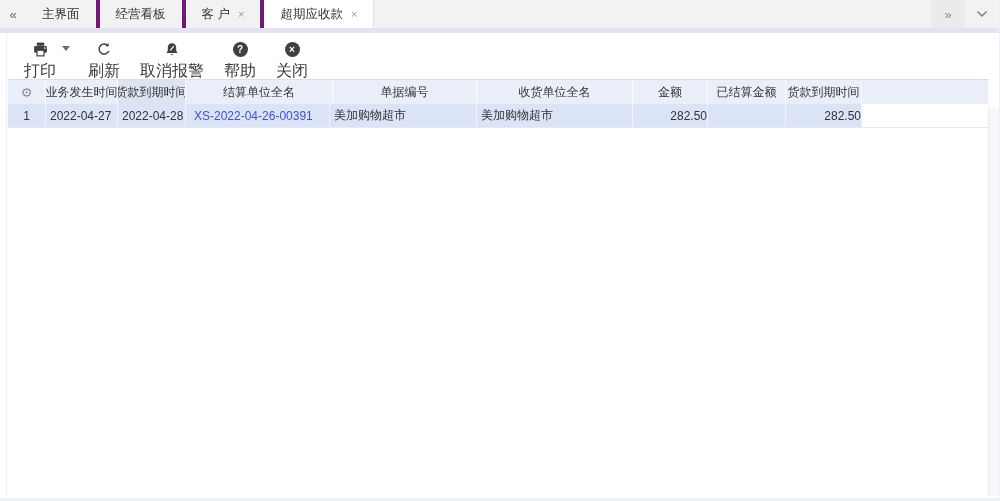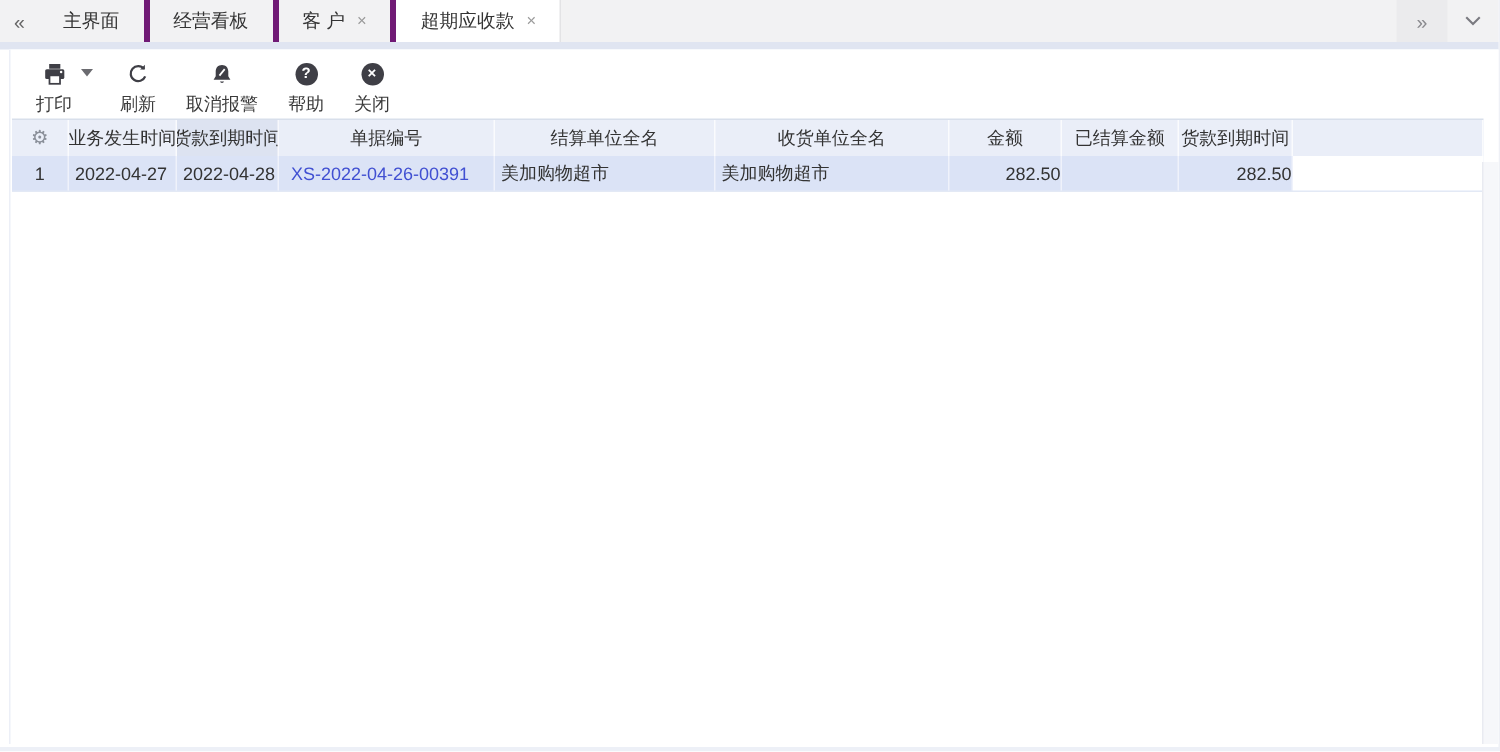--- a/index.html
+++ b/index.html
@@ -26,21 +26,21 @@
   .tab-overflow{width:34px;display:flex;align-items:center;justify-content:center;background:#ebebed;color:#8a8a8f;font-size:13px;cursor:pointer;}
   .tab-caret{width:34px;display:flex;align-items:center;justify-content:center;color:#7a7a80;cursor:pointer;}
   .band{height:5px;background:var(--band);}
 
   
   .content{position:relative;margin-left:6px;border-left:1px solid #eceff7;height:463px;background:#fff;}
 
   
   .toolbar{display:flex;align-items:flex-start;padding:7px 0 4px 7px;height:46px;}
   .tbtn{display:flex;flex-direction:column;align-items:center;gap:3px;padding:1px 10px;cursor:pointer;color:#3f3f46;}
-  .tbtn .lbl{font-size:12px;color:#3a3a3a;white-space:nowrap;}
+  .tbtn .lbl{font-size:16px;color:#3a3a3a;white-space:nowrap;}
   .tbtn .ic{height:17px;display:flex;align-items:center;justify-content:center;}
   .print-caret{align-self:flex-start;margin:6px 8px 0 -4px;width:0;height:0;border-left:4px solid transparent;border-right:4px solid transparent;border-top:5px solid #6b6b70;cursor:pointer;}
   .circle-icon{width:15px;height:15px;border-radius:50%;background:var(--icon-dark);color:#fff;font-size:10px;font-weight:bold;display:flex;align-items:center;justify-content:center;line-height:1;}
 
   
   .filter-row{display:flex;align-items:center;padding:6px 24px 6px 8px;height:28px;}
   .date-label{color:#444;}
   .group-filter{margin-left:auto;display:flex;align-items:center;gap:6px;color:#666;cursor:pointer;}
   .checkbox{width:13px;height:13px;border:1px solid #c9ced8;border-radius:2px;background:#fff;}
 
@@ -148,22 +148,22 @@
     </div>
 
 
     <div class="grid">
       <div class="grid-header">
         <div class="hc co-0">
             <span class="gear">⚙</span>
           </div>
         <div class="hc co-1">业务发生时间</div>
         <div class="hc co-2 sorted">货款到期时间</div>
+        <div class="hc co-4">结算单位全名</div>
         <div class="hc co-3">单据编号</div>
-        <div class="hc co-4">结算单位全名</div>
         <div class="hc co-5">收货单位全名</div>
         <div class="hc co-6">金额</div>
         <div class="hc co-7">已结算金额</div>
         <div class="hc co-8">货款到期时间</div>
         <div class="hc co-f"></div>
       </div>
       <div class="grid-row">
         <div class="c co-0 center">1</div>
         <div class="c co-1">2022-04-27</div>
         <div class="c co-2">2022-04-28</div>

